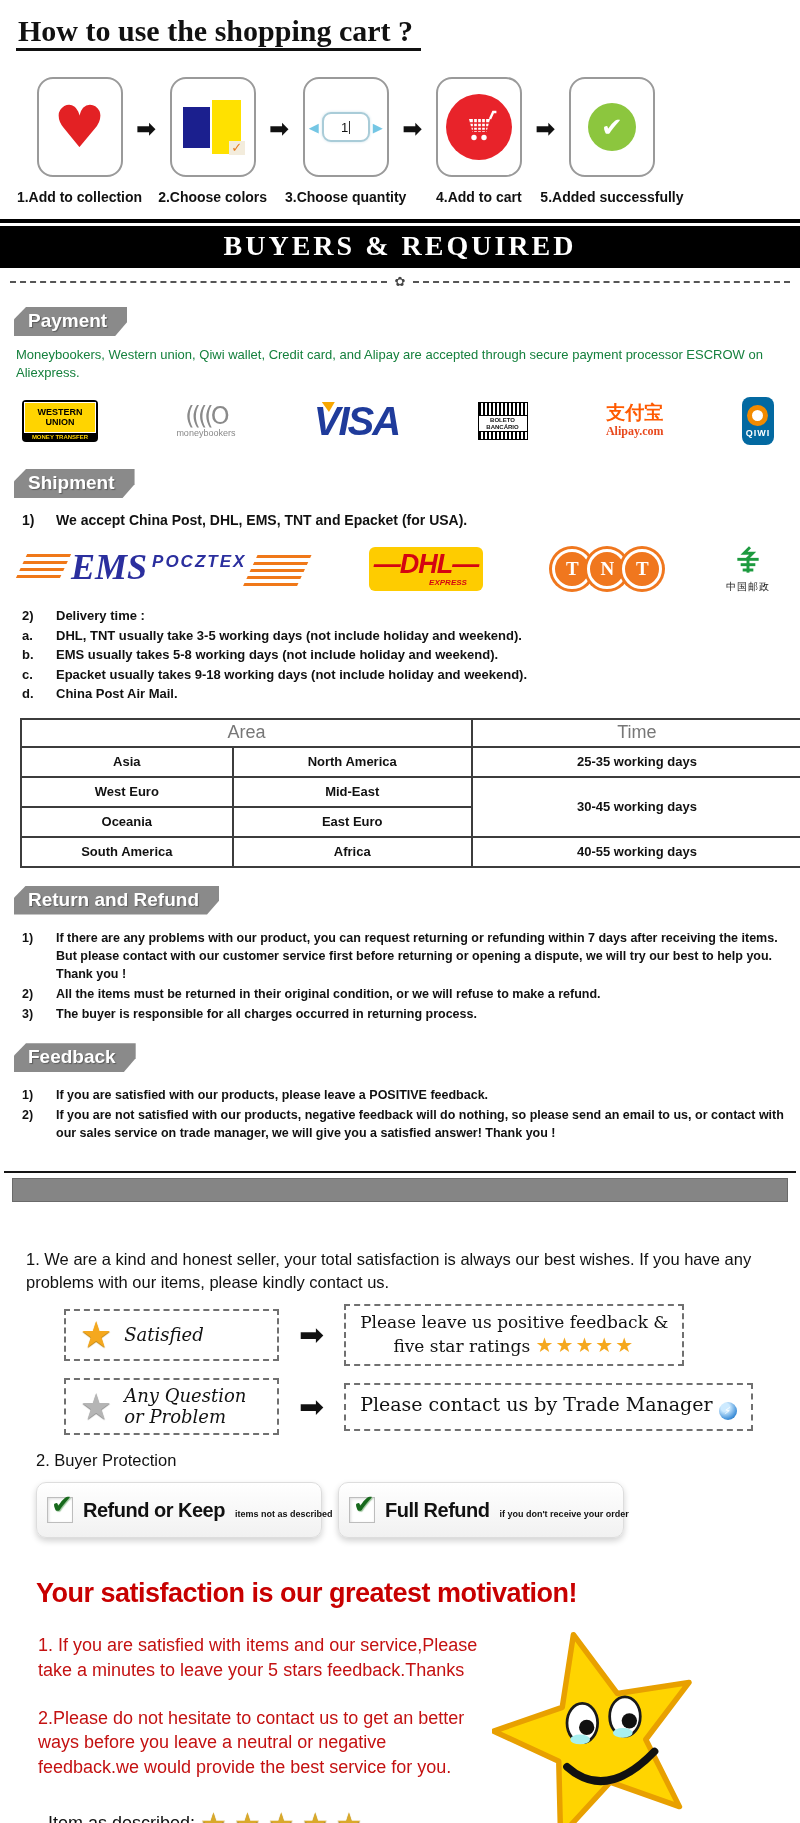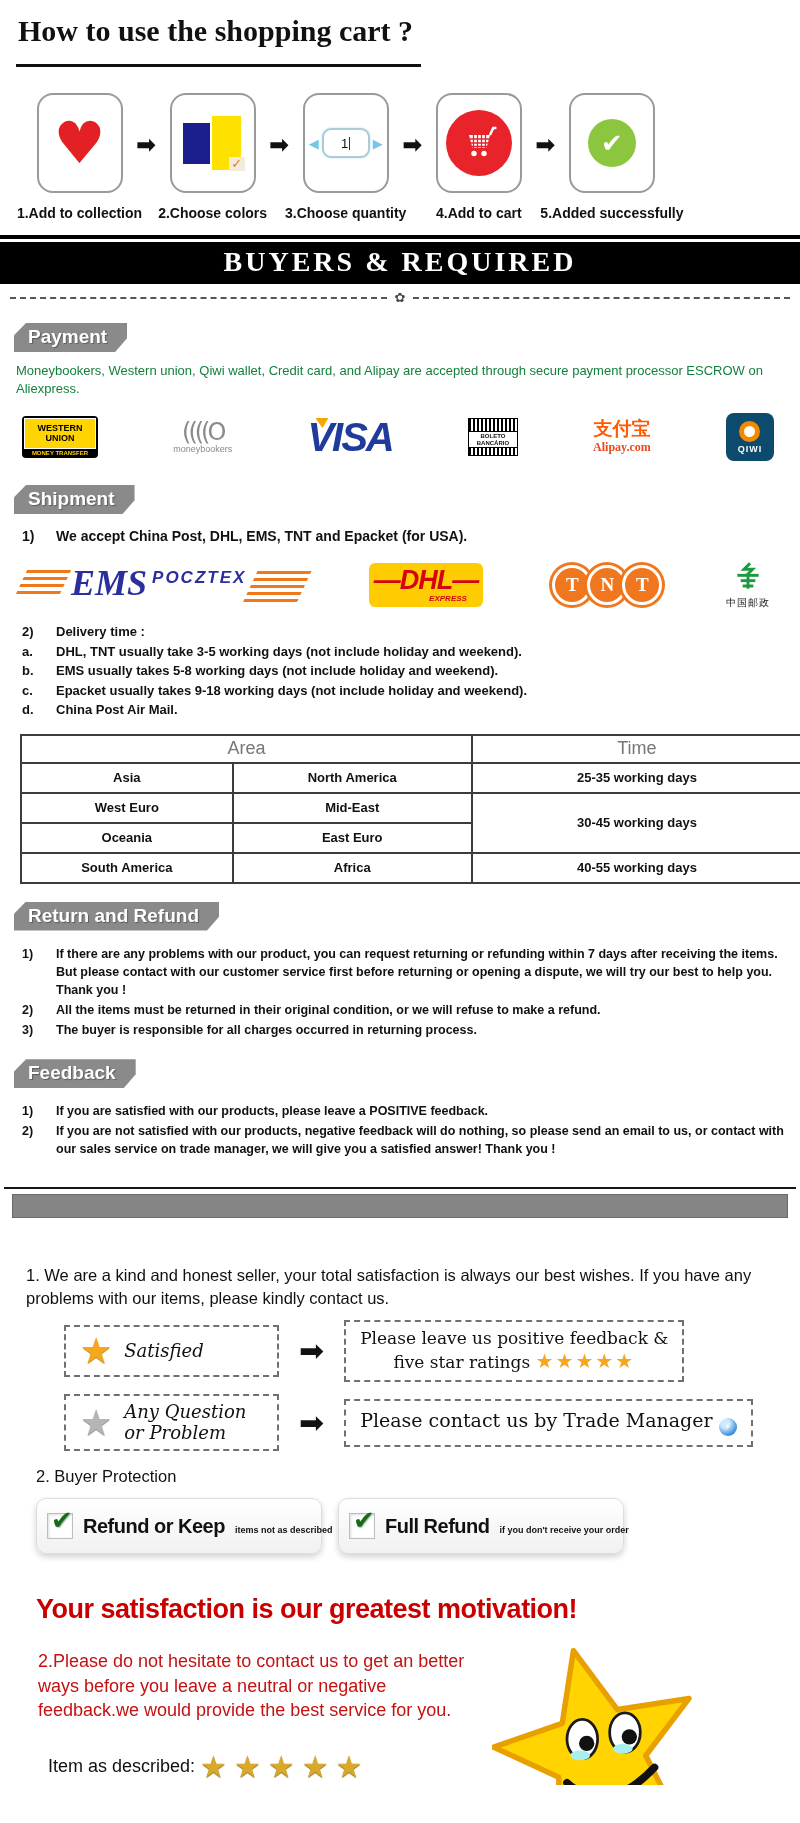--- a/index.html
+++ b/index.html
@@ -2,21 +2,21 @@
 <html><head>
 <meta charset="utf-8">
 <style>
   html,body{margin:0;padding:0;background:#fff;}
   body{width:800px;font-family:"Liberation Sans",sans-serif;color:#111;overflow-x:hidden;}
   .glyph{font-family:"DejaVu Sans",sans-serif;}
 
   
   .title-wrap{margin:14px 0 0 16px;}
   .page-title{display:inline-block;font-family:"Liberation Serif",serif;font-size:30px;font-weight:bold;
-    border-bottom:3px solid #111;padding:0 8px 16px 2px;}
+    border-bottom:3px solid #111;padding:0 8px 0 2px;}
 
   
   .steps-row{display:flex;align-items:flex-start;margin:26px 0 0 14px;}
   .step-unit{display:flex;flex-direction:column;align-items:center;width:131px;}
   .step-box{width:82px;height:96px;border:2px solid #9a9a9a;border-radius:16px;background:#fff;
     display:flex;align-items:center;justify-content:center;}
   .step-label{margin-top:12px;font-size:14px;font-weight:bold;white-space:nowrap;}
   .step-arrow{font-size:24px;font-weight:bold;color:#111;margin:38px -9px 0 -9px;}
   .heart-glyph{color:#e32124;font-size:58px;line-height:1;}
   .swatches{position:relative;width:60px;height:54px;}
@@ -60,21 +60,21 @@
   .visa{position:relative;font-style:italic;font-weight:bold;font-size:40px;color:#1f3b9b;letter-spacing:-2px;line-height:1;}
   .visa-flag{position:absolute;left:8px;top:1px;width:13px;height:10px;background:#f7a600;
     clip-path:polygon(0 0,100% 0,55% 100%);}
   .boleto{width:50px;text-align:center;}
   .boleto-bars{height:12px;background:repeating-linear-gradient(90deg,#000 0 2px,#fff 2px 4px);border:1px solid #000;}
   .boleto-text{font-size:6px;font-weight:bold;line-height:1.15;border-left:1px solid #000;border-right:1px solid #000;padding:1px 0;}
   .boleto-bars.small{height:7px;}
   .alipay{text-align:center;}
   .alipay-cn{color:#ff5a00;font-size:19px;font-weight:bold;line-height:1.1;}
   .alipay-label{color:#e8491d;font-size:12px;font-weight:bold;font-family:"Liberation Serif",serif;}
-  .qiwi{width:48px;height:48px;background:#0c4a6e;border-radius:8px;display:flex;flex-direction:column;
+  .qiwi{width:32px;height:48px;background:#0369a1;border-radius:8px;display:flex;flex-direction:column;
     align-items:center;justify-content:center;}
   .qiwi-ring{width:11px;height:11px;border:5px solid #f28a00;border-radius:50%;background:#fff;}
   .qiwi-label{color:#fff;font-size:9px;font-weight:bold;margin-top:2px;letter-spacing:1px;}
 
   
   .ship-intro{display:flex;margin:8px 16px 0 22px;font-size:14px;font-weight:bold;}
   .num-col{width:34px;flex:none;}
   .ship-logos{display:flex;align-items:center;justify-content:space-between;margin:16px 30px 10px 22px;}
   .ems{display:flex;align-items:flex-start;gap:5px;}
   .ems-stripes{width:44px;height:26px;transform:skewX(-25deg);
@@ -440,20 +440,21 @@
         <span class="cb-glyph glyph">✔</span>
       </span>
     <span class="card-title">Full Refund</span>
     <span class="card-sub">if you don't receive your order</span>
   </div>
 </div>
 
 
 <div class="motivation">
   <div class="motivation-heading">Your satisfaction is our greatest motivation!</div>
+  <div class="motivation-para">1. If you are satisfied with items and our service,Please take a minutes to leave your 5 stars feedback.Thanks</div>
   <div class="motivation-para">2.Please do not hesitate to contact us to get an better ways before you leave a neutral or negative feedback.we would provide the best service for you.</div>
 
   <svg class="star-char" viewBox="0 0 200 245">
     <g transform="rotate(-14 100 120)">
       <polygon points="100,12 126,74 192,80 141,121 156,188 100,151 44,188 59,121 8,80 74,74" fill="#ffd400" stroke="#e8a000" stroke-width="5" stroke-linejoin="round"></polygon>
     </g>
     <ellipse cx="82" cy="96" rx="14" ry="18" fill="#ffffff" stroke="#1a1a1a" stroke-width="2.5"></ellipse>
     <circle cx="86" cy="100" r="7" fill="#111111"></circle>
     <ellipse cx="80" cy="111" rx="9" ry="4.5" fill="#a8f0f0"></ellipse>
     <ellipse cx="121" cy="90" rx="14" ry="18" fill="#ffffff" stroke="#1a1a1a" stroke-width="2.5"></ellipse>

